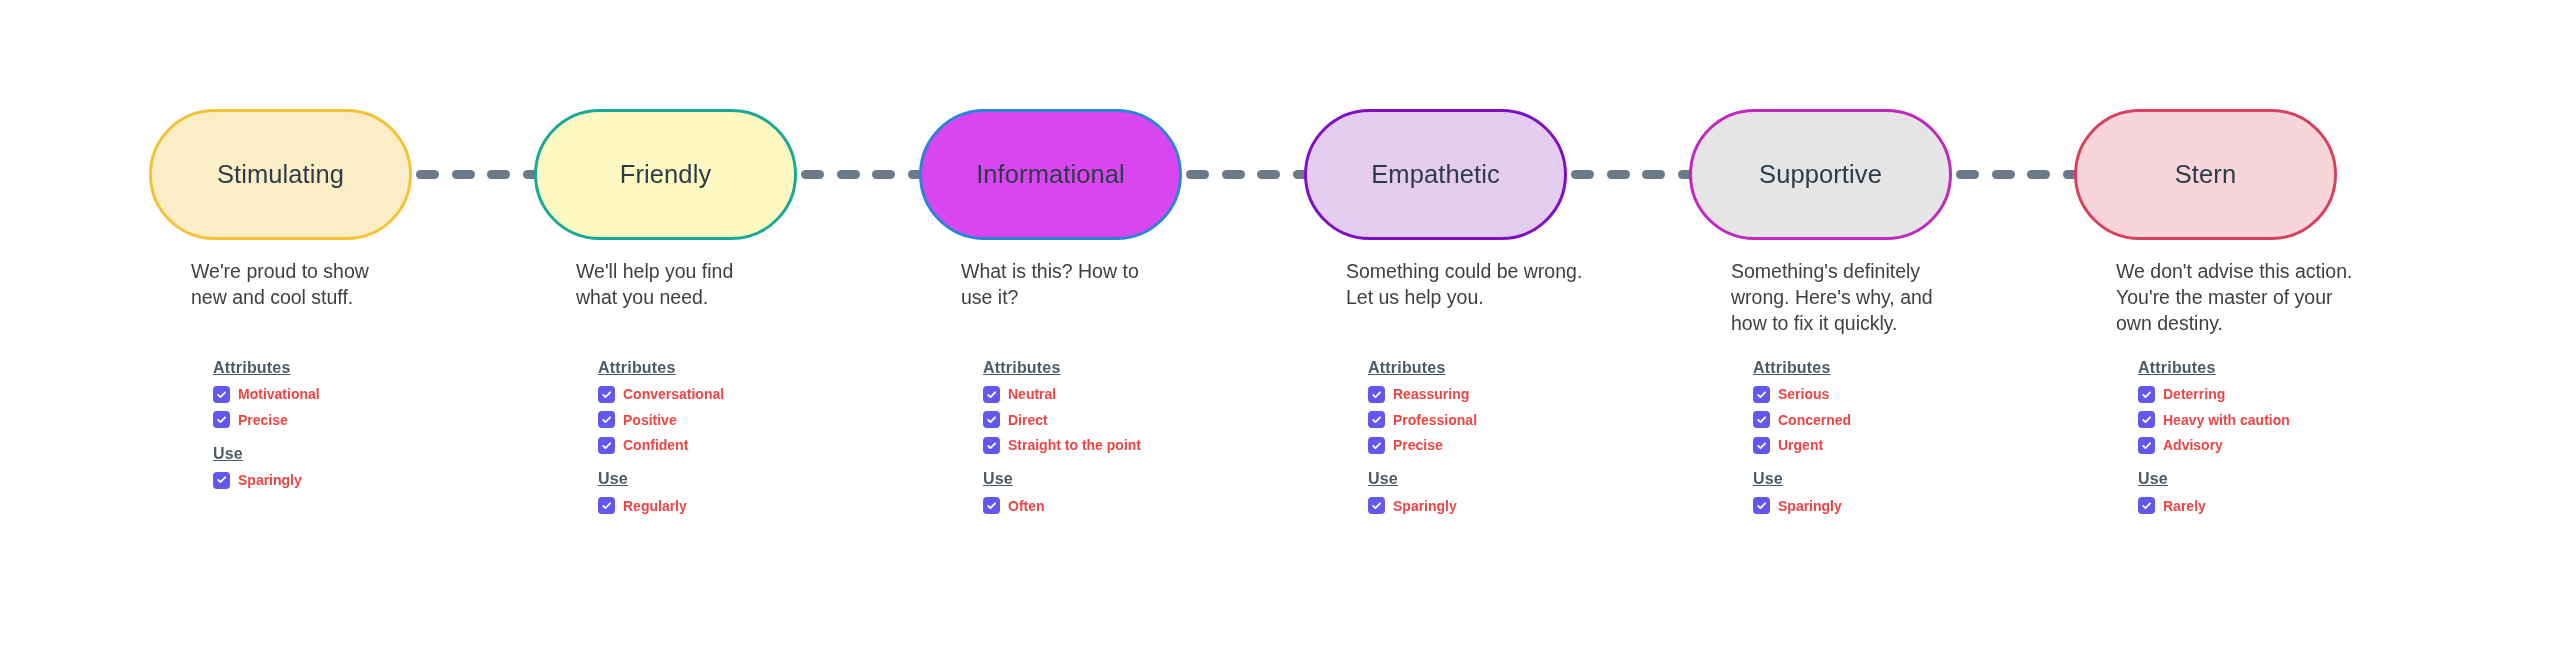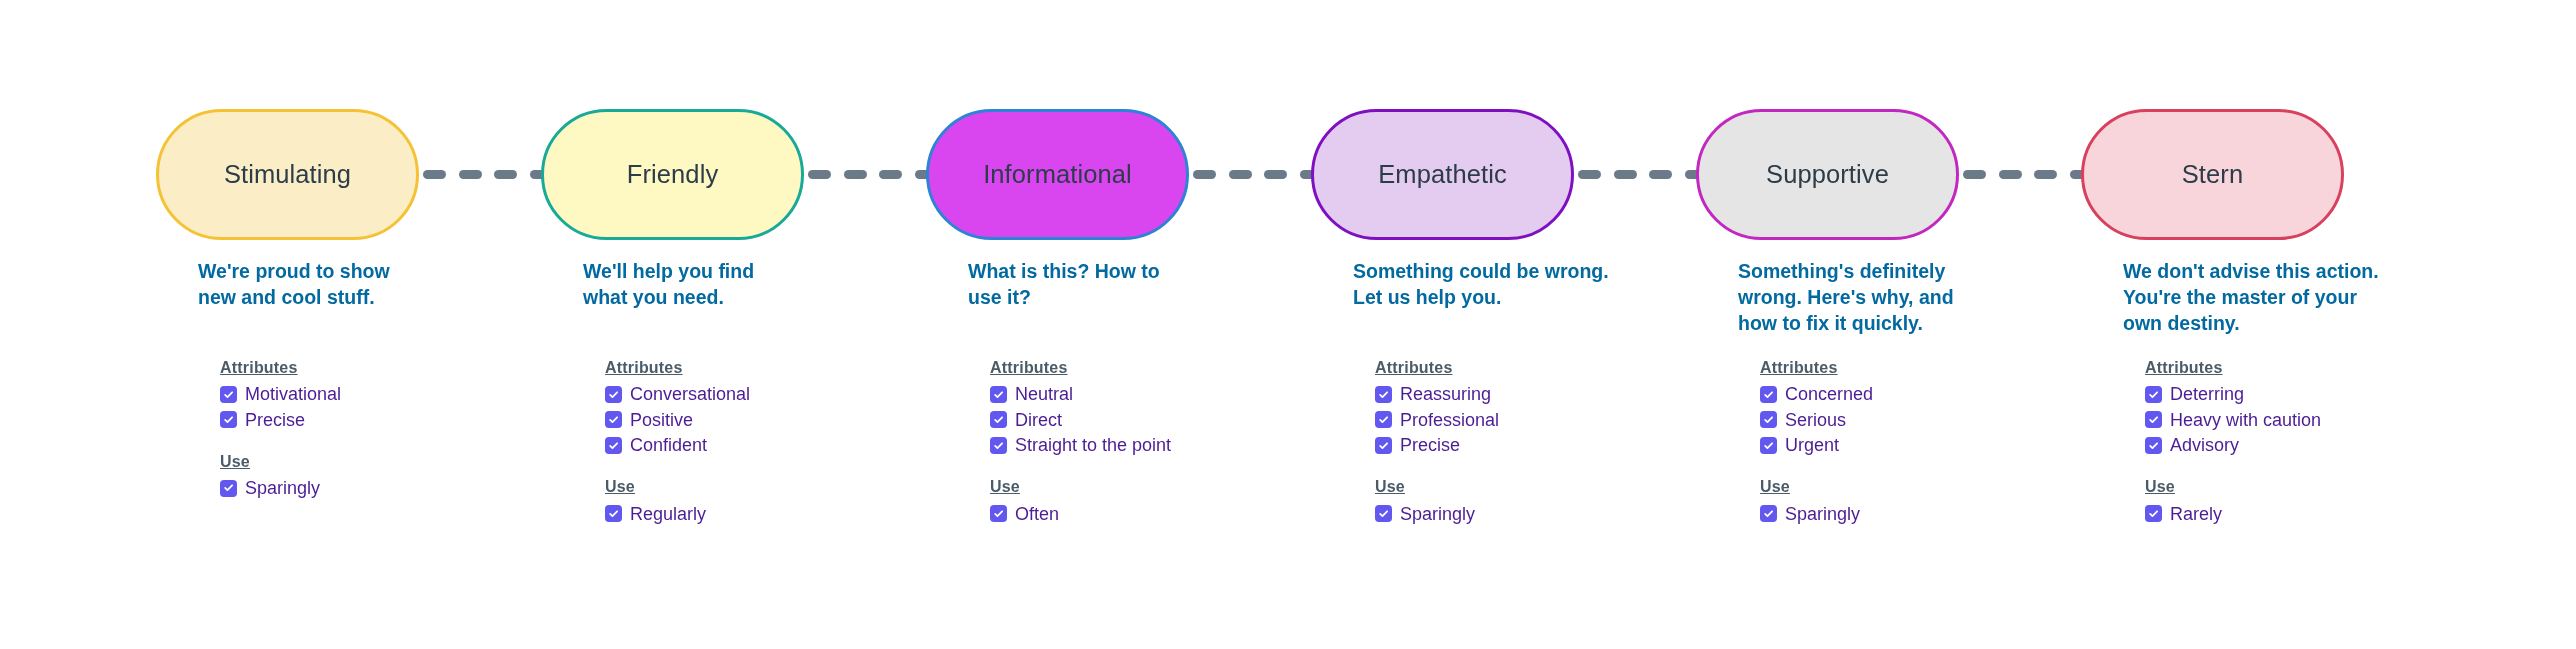--- a/index.html
+++ b/index.html
@@ -17,21 +17,21 @@
 
   #board {
     position: relative;
     width: 2576px;
     height: 649px;
   }
 
   
   .columns {
     position: absolute;
-    left: 156px;
+    left: 149px;
     top: 0;
     width: 2308px;
     height: 649px;
     display: flex;
     flex-direction: row;
     align-items: flex-start;
   }
   .column {
     position: relative;
     width: 385px;
@@ -91,65 +91,65 @@
   }
 
   
   .desc {
     position: absolute;
     left: 42px;
     top: 258px;
     width: 335px;
     font-size: 19.5px;
     line-height: 26px;
-    color: #0369a1;
+    color: #404040;
     white-space: pre-line;
-    font-weight: bold;
   }
 
   
   .lists {
     position: absolute;
     left: 64px;
     top: 359px;
     width: 315px;
   }
   .group-title {
     font-size: 16px;
     font-weight: 700;
     color: #4b5b68;
     letter-spacing: 0.2px;
     margin-bottom: 4.7px;
     text-decoration: underline;
   }
   .group + .group {
-    margin-top: 20px;
+    margin-top: 12px;
   }
   .check-row {
     display: flex;
     align-items: center;
     gap: 8px;
     height: 25.5px;
   }
   .checkbox {
     width: 17px;
     height: 17px;
     flex: 0 0 17px;
     border-radius: 4px;
     background: #6257ee;
     display: flex;
     align-items: center;
     justify-content: center;
   }
   .checkbox svg { display: block; }
   .check-label {
-    font-size: 18px;
+    font-size: 14px;
     line-height: 20px;
-    color: #4c1d95;
+    color: #ef4444;
     white-space: nowrap;
+    font-weight: bold;
   }
 </style>
 </head>
 <body>
 
 <div id="board">
   <div class="columns" id="columns">
       <div class="column">
         <div class="pill-wrap">
           <div class="pill" style="background: rgb(251, 238, 199); border-color: rgb(245, 194, 54);">
@@ -379,29 +379,29 @@
 how to fix it quickly.</div>
         <div class="lists">
           <div class="group">
             <div class="group-title">Attributes</div>
             <div class="check-row">
               <span class="checkbox">
                 <svg width="11.4" height="11.4" viewBox="0 0 17 17" aria-hidden="true">
                   <path d="M3.2 8.9 L6.6 12.2 L13.6 4.9" fill="none" stroke="#ffffff" stroke-width="2.6" stroke-linecap="round" stroke-linejoin="round"></path>
                 </svg>
               </span>
+              <span class="check-label">Serious</span>
+            </div>
+            <div class="check-row">
+              <span class="checkbox">
+                <svg width="11.4" height="11.4" viewBox="0 0 17 17" aria-hidden="true">
+                  <path d="M3.2 8.9 L6.6 12.2 L13.6 4.9" fill="none" stroke="#ffffff" stroke-width="2.6" stroke-linecap="round" stroke-linejoin="round"></path>
+                </svg>
+              </span>
               <span class="check-label">Concerned</span>
-            </div>
-            <div class="check-row">
-              <span class="checkbox">
-                <svg width="11.4" height="11.4" viewBox="0 0 17 17" aria-hidden="true">
-                  <path d="M3.2 8.9 L6.6 12.2 L13.6 4.9" fill="none" stroke="#ffffff" stroke-width="2.6" stroke-linecap="round" stroke-linejoin="round"></path>
-                </svg>
-              </span>
-              <span class="check-label">Serious</span>
             </div>
             <div class="check-row">
               <span class="checkbox">
                 <svg width="11.4" height="11.4" viewBox="0 0 17 17" aria-hidden="true">
                   <path d="M3.2 8.9 L6.6 12.2 L13.6 4.9" fill="none" stroke="#ffffff" stroke-width="2.6" stroke-linecap="round" stroke-linejoin="round"></path>
                 </svg>
               </span>
               <span class="check-label">Urgent</span>
             </div>
           </div>

